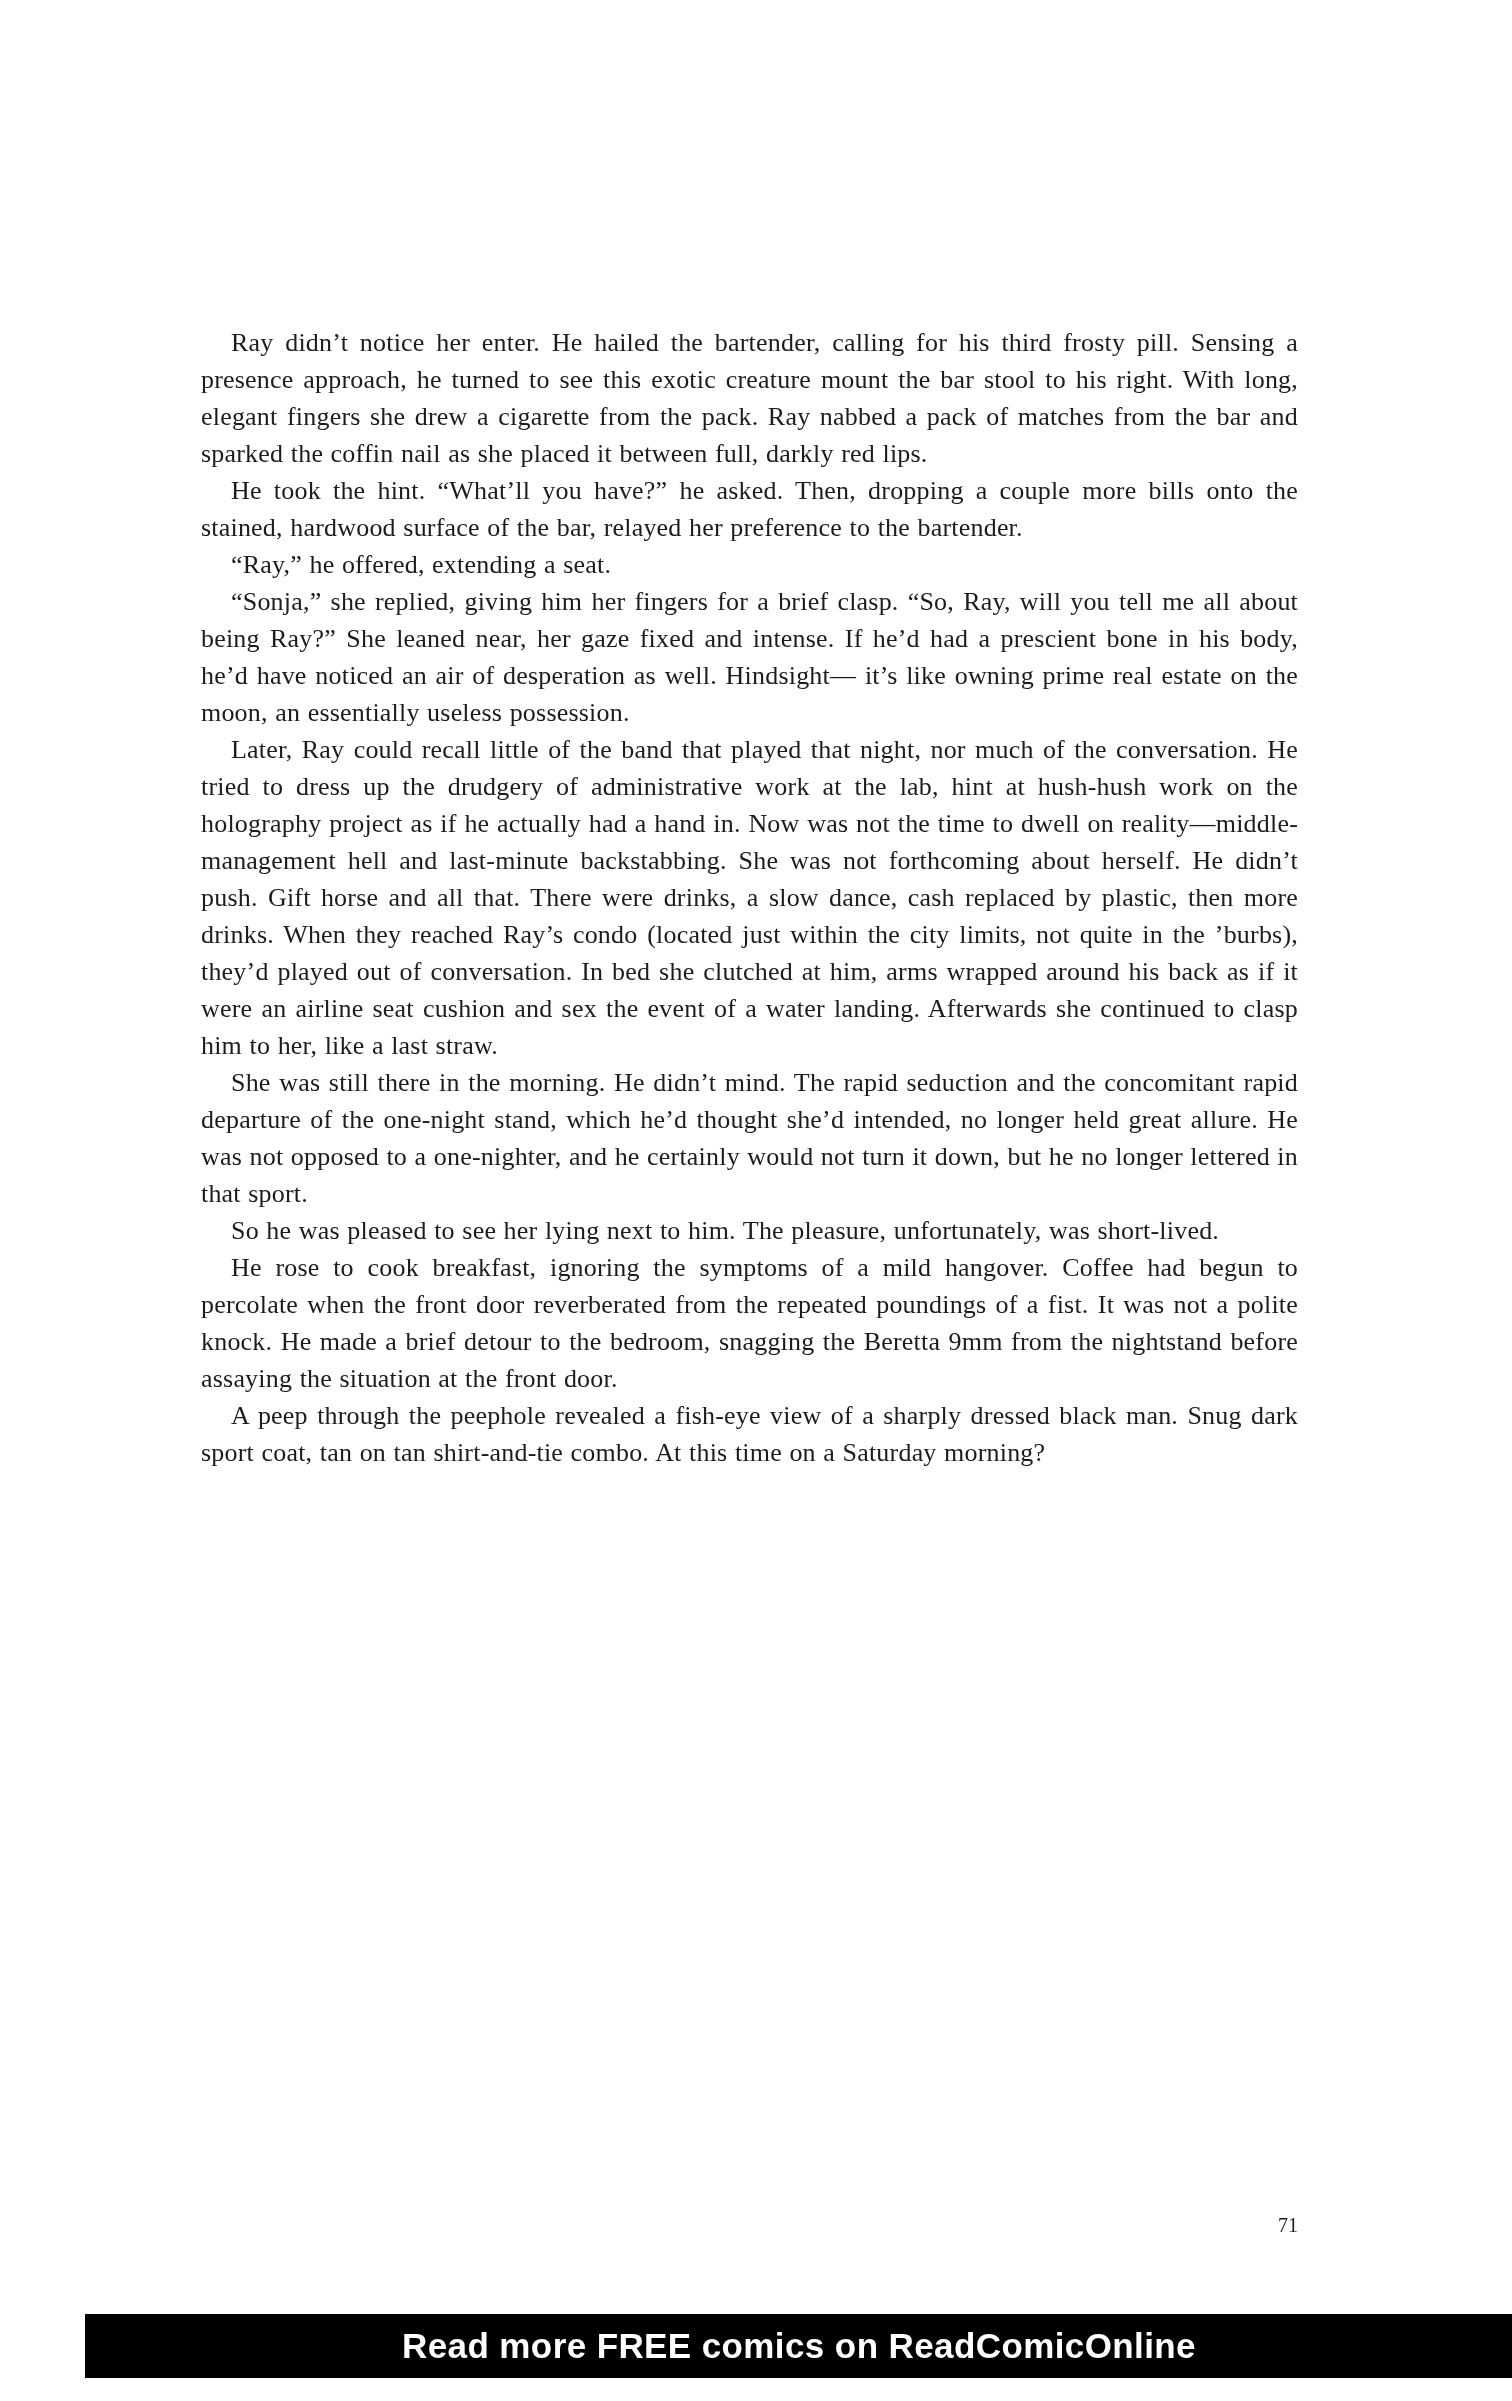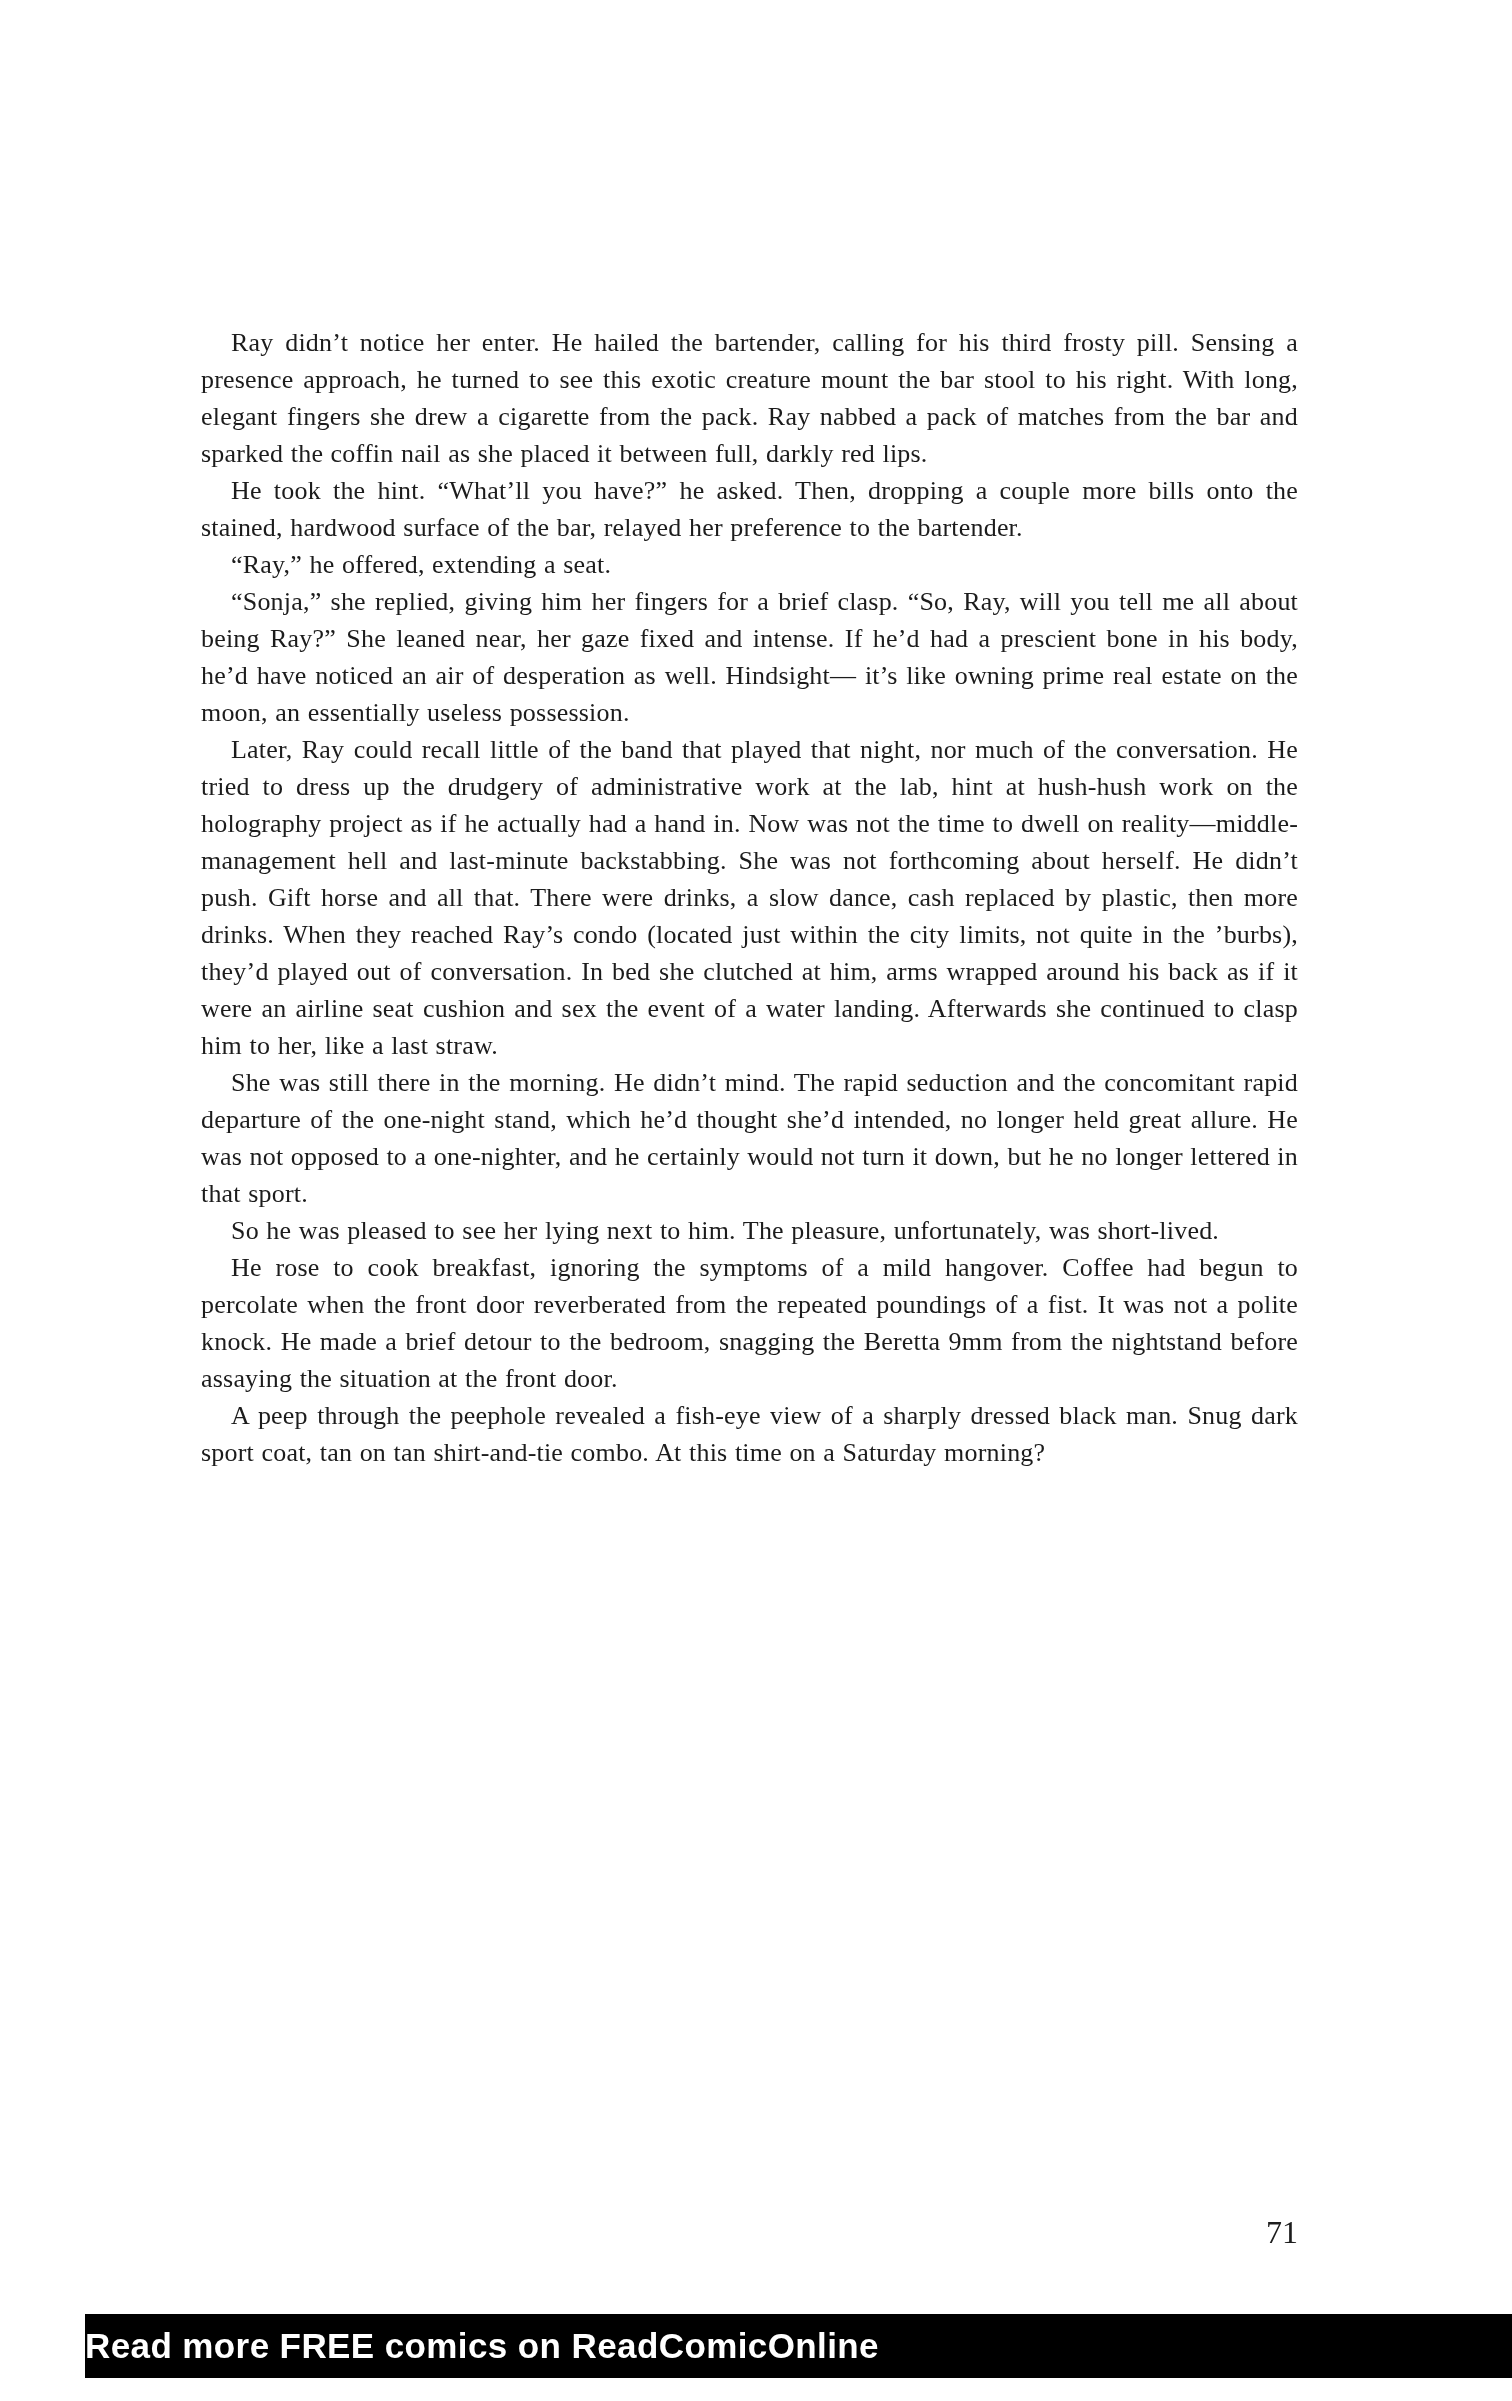--- a/index.html
+++ b/index.html
@@ -34,33 +34,33 @@
     margin: 0;
     padding: 0;
     text-indent: 30px;
     word-spacing: 0.8px;
     font-family: Liberation Serif, serif;
   }
   .page-number {
     position: absolute;
     right: 215px;
     top: 2214px;
-    font-size: 32px;
+    font-size: 20px;
     color: #1c1c1c;
   }
   .promo-banner {
     position: absolute;
     left: 85px;
     right: 0;
     bottom: 23px;
     height: 64px;
     background: #000000;
     display: flex;
     align-items: center;
-    justify-content: flex-start;
+    justify-content: center;
     cursor: pointer;
     margin-top: 44px;
   }
   .promo-banner-text {
     font-family: "Liberation Sans", sans-serif;
     font-weight: bold;
     font-size: 35px;
     color: #ffffff;
     letter-spacing: 0.4px;
   }

